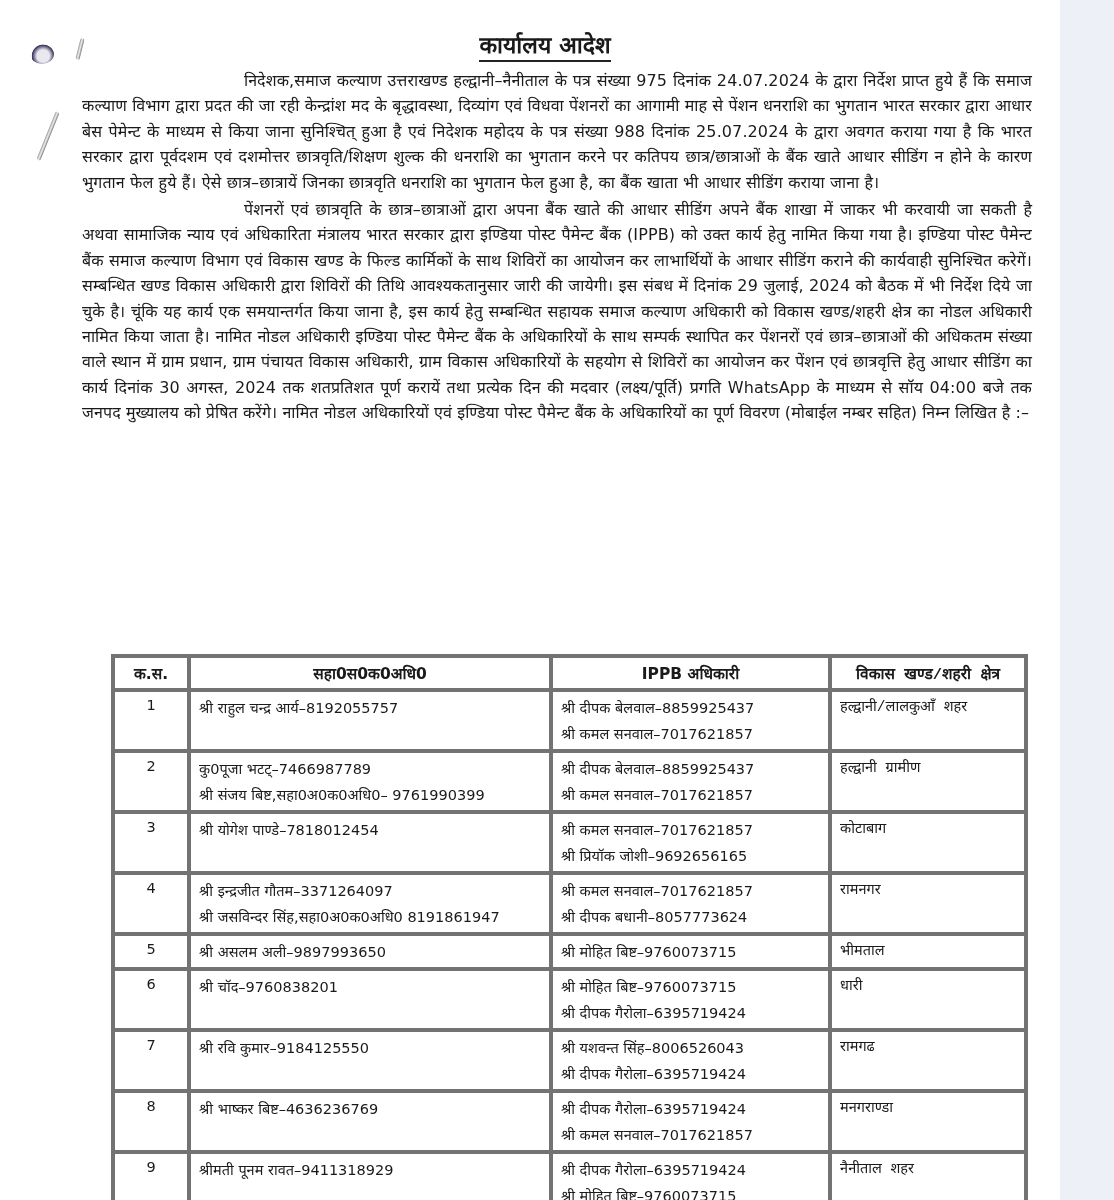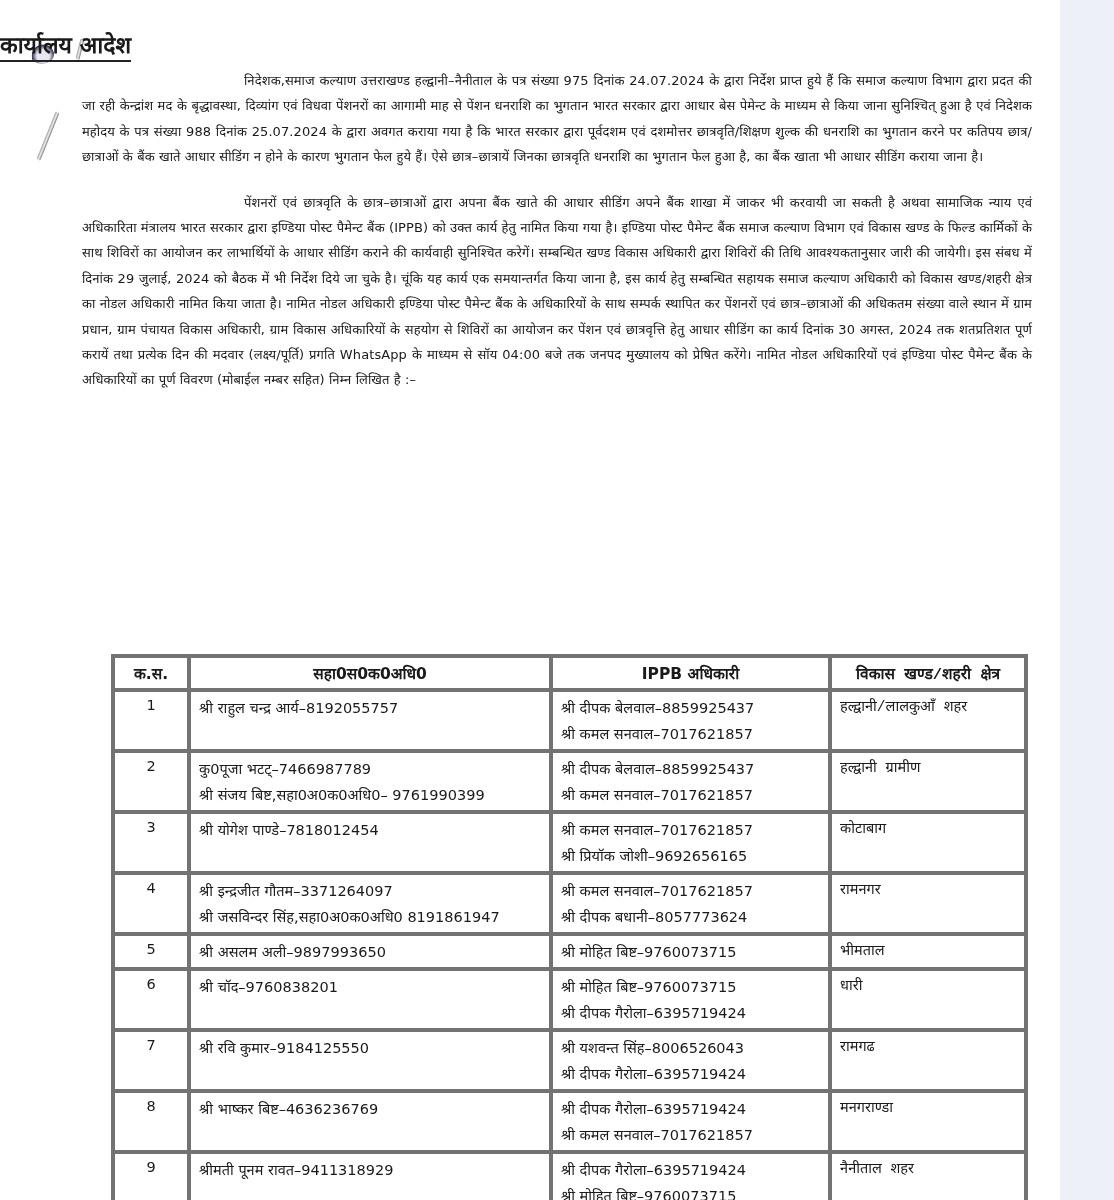--- a/index.html
+++ b/index.html
@@ -23,32 +23,32 @@
   }
   .pin-mark {
     position: absolute; width: 4px; background: linear-gradient(90deg,#999,#eee,#777);
     border-radius: 2px;
   }
   .pin-a { left: 78px; top: 38px; height: 22px; transform: rotate(14deg); }
   .pin-b { left: 46px; top: 110px; height: 52px; transform: rotate(22deg); }
 
   .title {
     position: absolute; left: 0; width: 1090px; top: 28px;
-    text-align: left; font-size: 23px; font-weight: bold;
+    text-align: center; font-size: 23px; font-weight: bold;
     font-family: "DejaVu Serif", serif;
   }
   .title span { border-bottom: 2px solid #222; padding-bottom: 2px; }
 
   .body-text {
     position: absolute; left: 82px; top: 68px; width: 950px;
-    font-size: 13px; line-height: 25.4px; text-align: justify;
+    font-size: 16px; line-height: 25.4px; text-align: justify;
     letter-spacing: 0.1px;
   }
   .para { margin: 0; text-indent: 162px; }
-  .para + .para { margin-top: 20px; }
+  .para + .para { margin-top: 2px; }
 
   .orders-table {
     position: absolute; left: 111px; top: 654px; width: 917px;
     border-collapse: collapse; font-size: 14.5px;
   }
   .orders-table th, .orders-table td {
     border: 4px solid #737373; vertical-align: top;
     padding: 3px 8px 2px 8px;
   }
   .orders-table th { font-weight: bold; text-align: center; font-size: 15.5px; padding: 4px 6px; }

